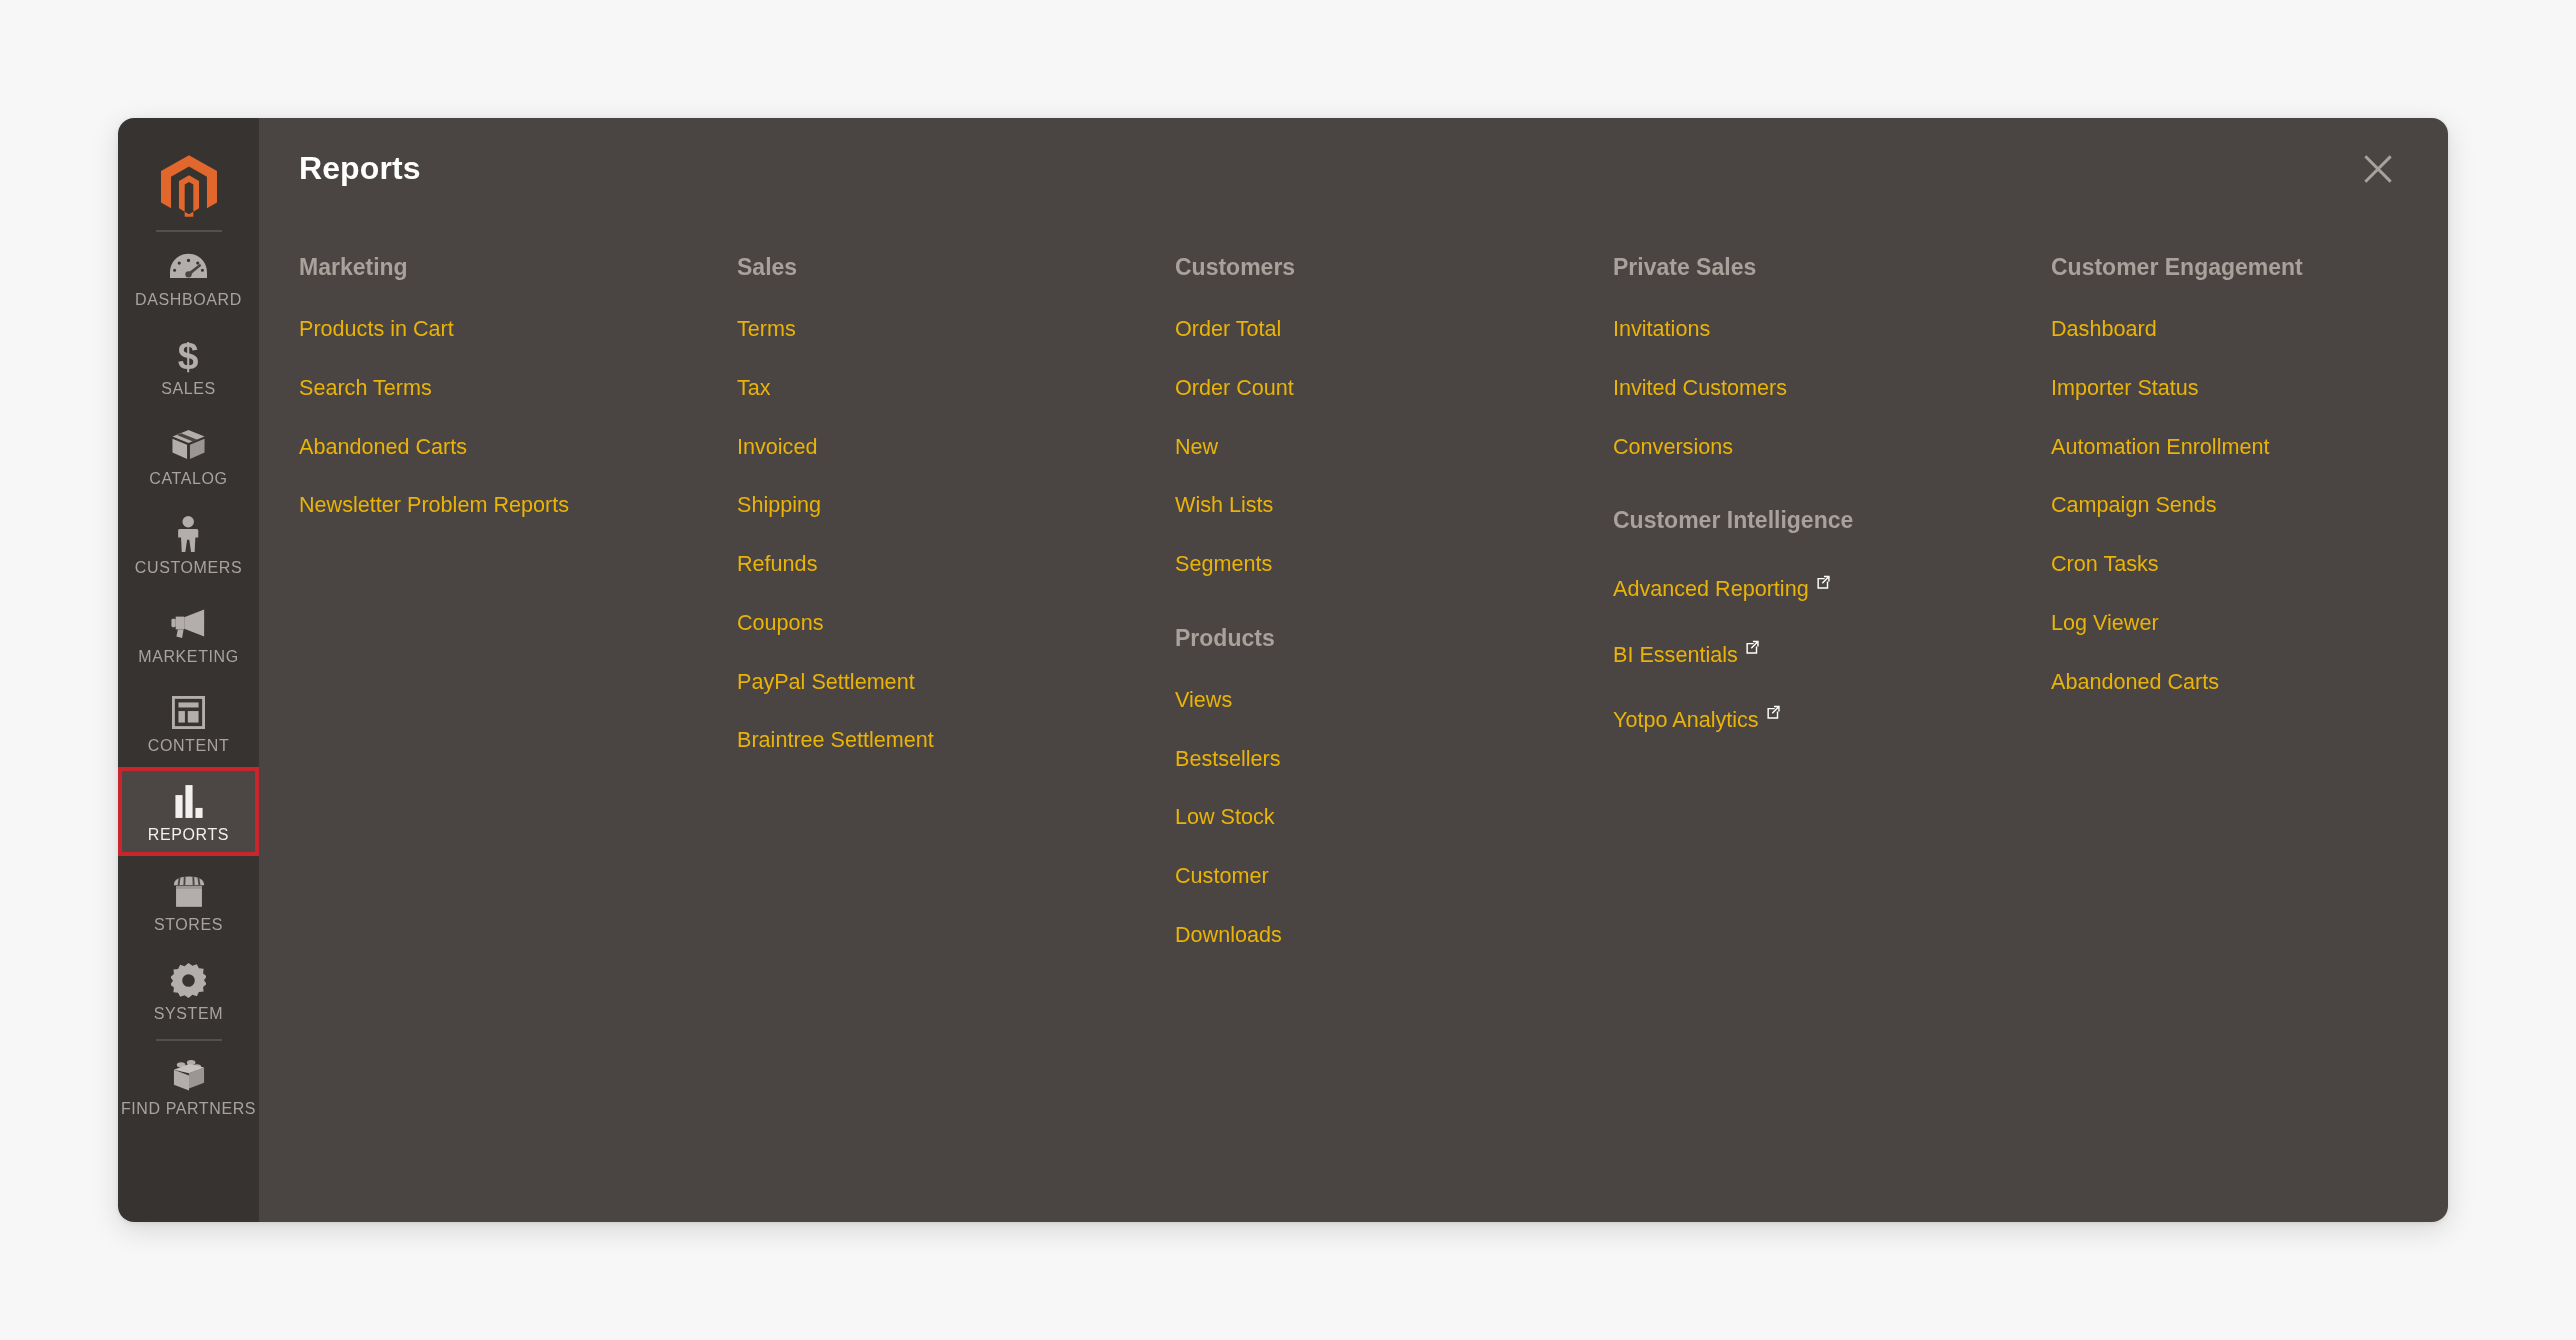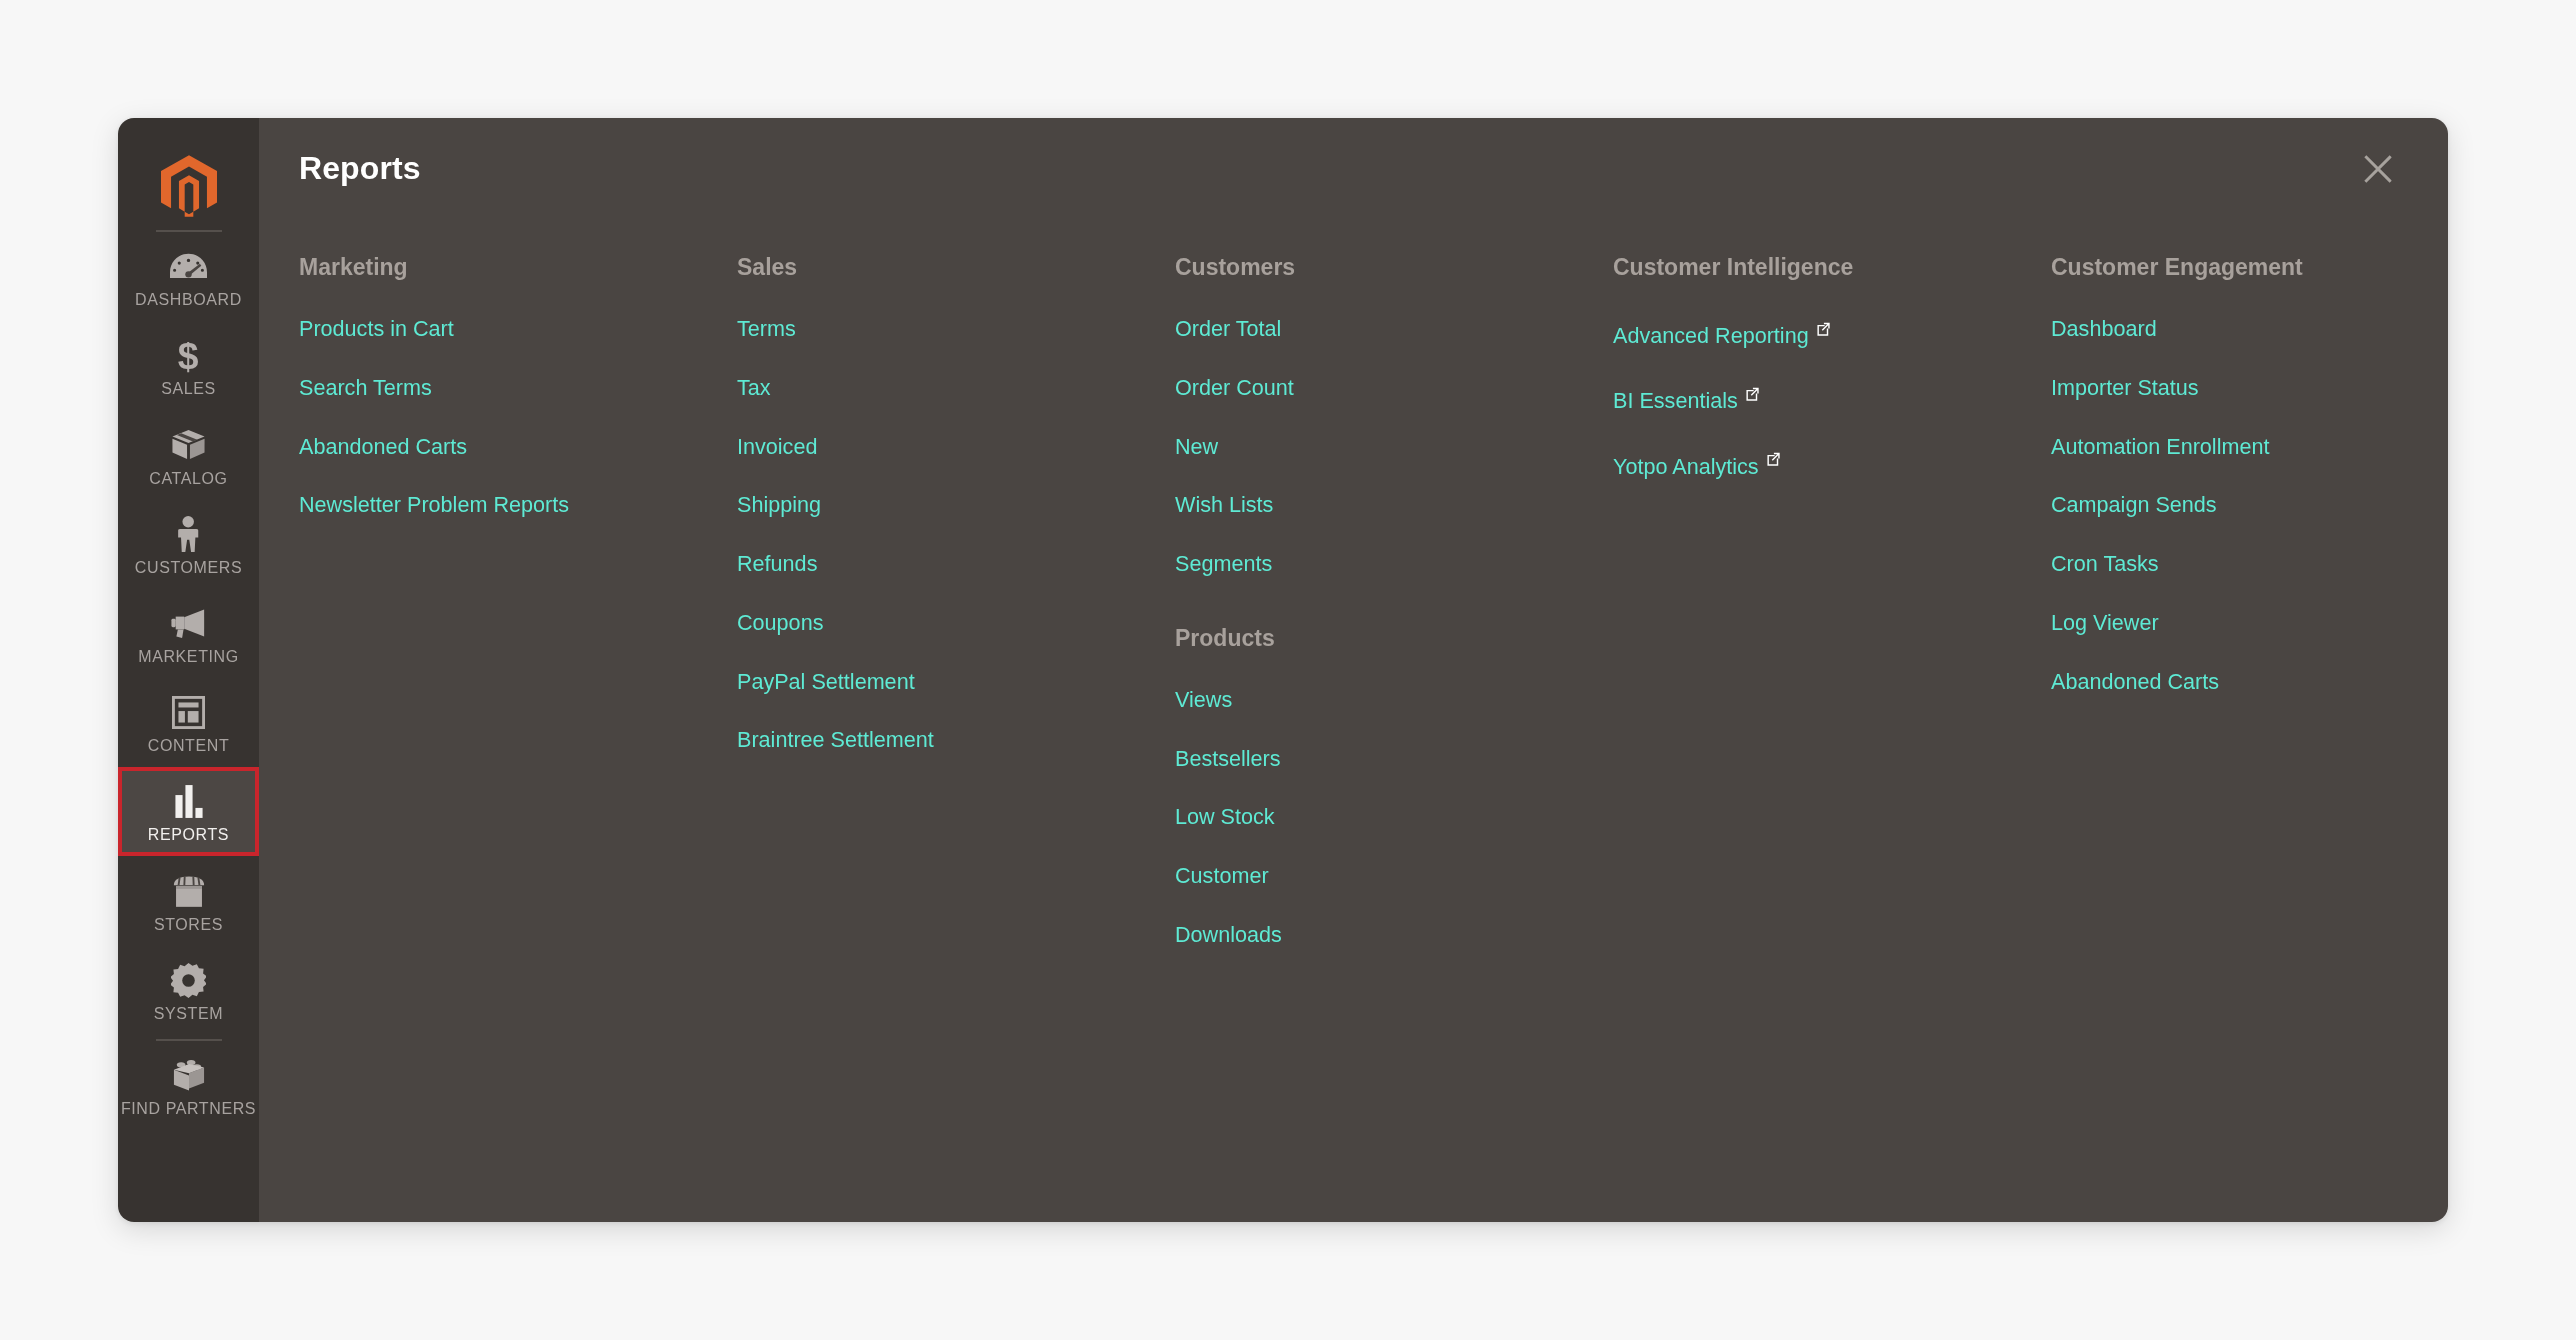--- a/index.html
+++ b/index.html
@@ -113,21 +113,21 @@
     font-size: 23px;
     font-weight: bold;
     color: #a8a19c;
     margin-bottom: 36px;
     white-space: nowrap;
   }
   .group + .group { margin-top: 49px; }
   .menu-link {
     display: block;
     font-size: 21.6px;
-    color: #5eead4;
+    color: #eab308;
     margin-bottom: 35px;
     cursor: pointer;
     white-space: nowrap;
     line-height: 1.1;
   }
   .menu-link .label { }
   .ext-icon {
     display: inline-block;
     margin-left: 7.2px;
     vertical-align: 6.5px;
@@ -314,20 +314,26 @@
             <div class="group">
               <div class="group-title">Products</div>
               <a class="menu-link"><span class="label">Views</span></a>
               <a class="menu-link"><span class="label">Bestsellers</span></a>
               <a class="menu-link"><span class="label">Low Stock</span></a>
               <a class="menu-link"><span class="label">Customer</span></a>
               <a class="menu-link"><span class="label">Downloads</span></a>
             </div>
           </div>
           <div class="menu-col">
+            <div class="group">
+              <div class="group-title">Private Sales</div>
+              <a class="menu-link"><span class="label">Invitations</span></a>
+              <a class="menu-link"><span class="label">Invited Customers</span></a>
+              <a class="menu-link"><span class="label">Conversions</span></a>
+            </div>
             <div class="group">
               <div class="group-title">Customer Intelligence</div>
               <a class="menu-link"><span class="label">Advanced Reporting</span><span class="ext-icon"><svg width="14.4" height="14.4" viewBox="0 0 20 20">
                     <path d="M2 4 L12 4 L12 6 L4 6 L4 17 L15 17 L15 9 L17 9 L17 19 L2 19 Z" fill="#ffffff"></path>
                     <path d="M11 1 L19 1 L19 9 L17 9 L17 4.4 L9.4 12 L8 10.6 L15.6 3 L11 3 Z" fill="#ffffff"></path>
                   </svg></span></a>
               <a class="menu-link"><span class="label">BI Essentials</span><span class="ext-icon"><svg width="14.4" height="14.4" viewBox="0 0 20 20">
                     <path d="M2 4 L12 4 L12 6 L4 6 L4 17 L15 17 L15 9 L17 9 L17 19 L2 19 Z" fill="#ffffff"></path>
                     <path d="M11 1 L19 1 L19 9 L17 9 L17 4.4 L9.4 12 L8 10.6 L15.6 3 L11 3 Z" fill="#ffffff"></path>
                   </svg></span></a>

